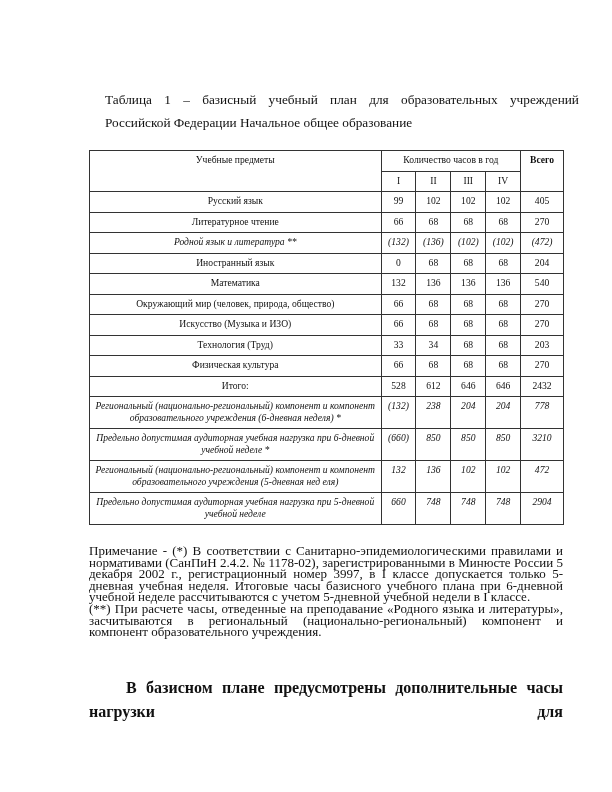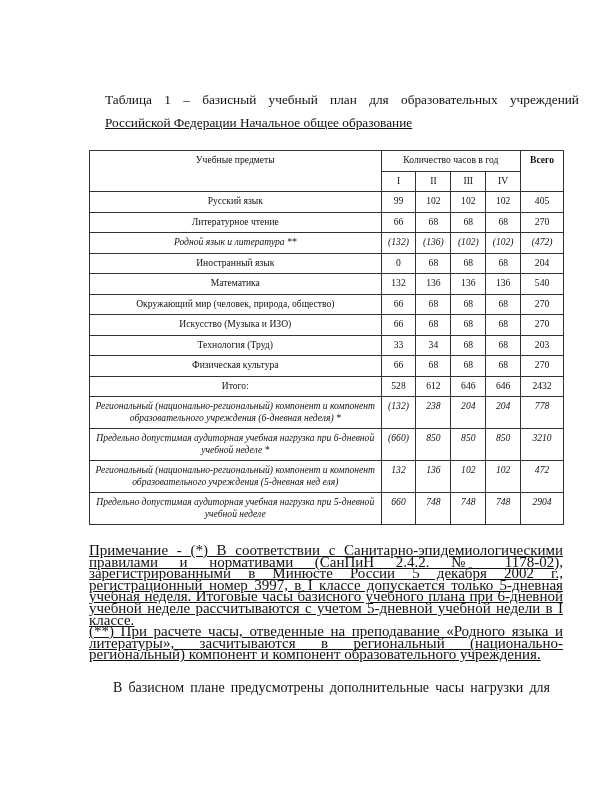--- a/index.html
+++ b/index.html
@@ -1,37 +1,37 @@
 <!DOCTYPE html>
 <html><head>
 <meta charset="utf-8">
 <style>
   html, body { margin: 0; padding: 0; background: #ffffff; }
   body { width: 612px; height: 792px; position: relative; overflow: hidden;
          font-family: "Liberation Serif", "DejaVu Serif", serif; color: #111; }
   .caption { position: absolute; left: 89px; top: 88px; width: 474px;
              font-size: 13.3px; line-height: 23px; text-align: justify; margin-left: 16px; }
   .caption .line1 { display: block; text-align: justify; text-align-last: justify; }
-  .caption .line2 { display: block; text-decoration: underline; }
+  .caption .line2 { display: block; }
   table.plan { position: absolute; left: 89px; top: 150px; width: 475px;
                border-collapse: collapse; font-size: 9.6px; line-height: 11.5px; }
   table.plan td, table.plan th { border: 1px solid #333; padding: 3px 2px 5px 2px;
                text-align: center; vertical-align: top; font-weight: normal; }
   table.plan th.subj { width: 289px; }
   table.plan th.hours { }
   table.plan th.total { width: 38px; font-weight: bold; }
   table.plan .g { width: 30px; }
   table.plan tr.it td { font-style: italic; }
   table.plan tr.row td { height: 11px; }
   .note { position: absolute; left: 89px; top: 545px; width: 474px;
-          font-size: 15px; line-height: 11.6px; text-align: justify; text-decoration: underline; }
+          font-size: 13px; line-height: 11.6px; text-align: justify; }
   .note p { margin: 0; }
   .note .j { text-align: justify; text-align-last: left; }
-  .body-text { position: absolute; left: 76px; top: 676px; width: 474px;
-               font-size: 14px; line-height: 23.5px; text-align: justify; }
+  .body-text { position: absolute; left: 89px; top: 676px; width: 474px;
+               font-size: 16px; line-height: 23.5px; text-align: justify; font-weight: bold; }
   .body-text .l1 { display: block; text-indent: 37px; text-align: justify; text-align-last: justify; }
   .body-text .l2 { display: block; text-align: justify; text-align-last: justify; }
 </style>
 </head>
 <body>
 
 <div class="caption">
   <span class="line1">Таблица 1 – базисный учебный план для образовательных учреждений</span>
   <span class="line2">Российской Федерации Начальное общее образование</span>
 </div>

